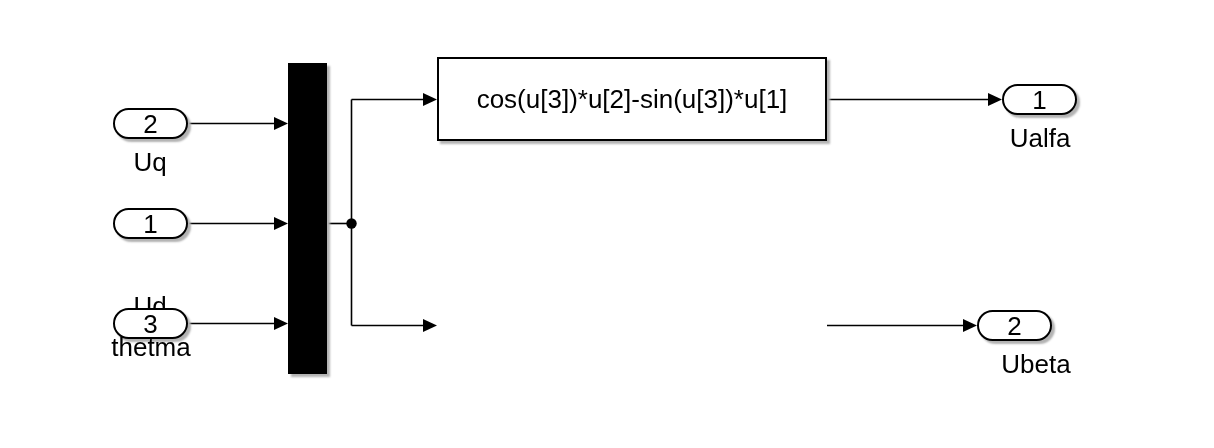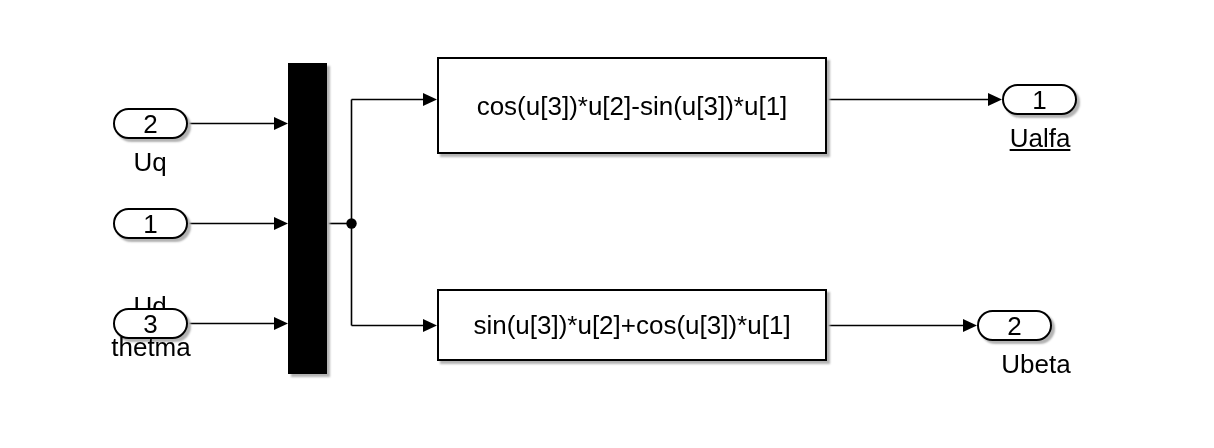--- a/index.html
+++ b/index.html
@@ -73,21 +73,21 @@
     background: #ffffff;
     border: 2px solid #000000;
     display: flex;
     align-items: center;
     justify-content: center;
     font-size: 26px;
     line-height: 1;
     white-space: nowrap;
     box-shadow: 3px 3px 2px #b3b3b3;
   }
-  #fcn1 { left: 437px; top: 57px;  width: 390px; height: 97px; }
+  #fcn1 { left: 437px; top: 57px;  width: 390px; height: 84px; }
   #fcn2 { left: 437px; top: 289px; width: 390px; height: 72px; }
 </style>
 </head>
 <body>
 
 <div id="canvas">
 
   <svg id="wires">
 
     <g>
@@ -136,27 +136,24 @@
   <div class="port" style="left:113px; top:308px;">
     <span>3</span>
   </div>
   <div class="port-label" style="left:151px; top:334px;">thetma</div>
 
   <div class="mux"></div>
 
   <div class="fcn" id="fcn1">
     <span>cos(u[3])*u[2]-sin(u[3])*u[1]</span>
   </div>
-  <div class="fcn" id="fcn2">
-    <span>sin(u[3])*u[2]+cos(u[3])*u[1]</span>
-  </div>
 
   <div class="port" style="left:1002px; top:84px;">
     <span>1</span>
   </div>
-  <div class="port-label" style="left:1040px; top:125px;text-decoration:underline;">Ualfa</div>
+  <div class="port-label" style="left:1040px; top:125px;">Ualfa</div>
 
   <div class="port" style="left:977px; top:310px;">
     <span>2</span>
   </div>
   <div class="port-label" style="left:1016px; top:351px;margin-left:20px;">Ubeta</div>
 
 </div>
 
 </body></html>

